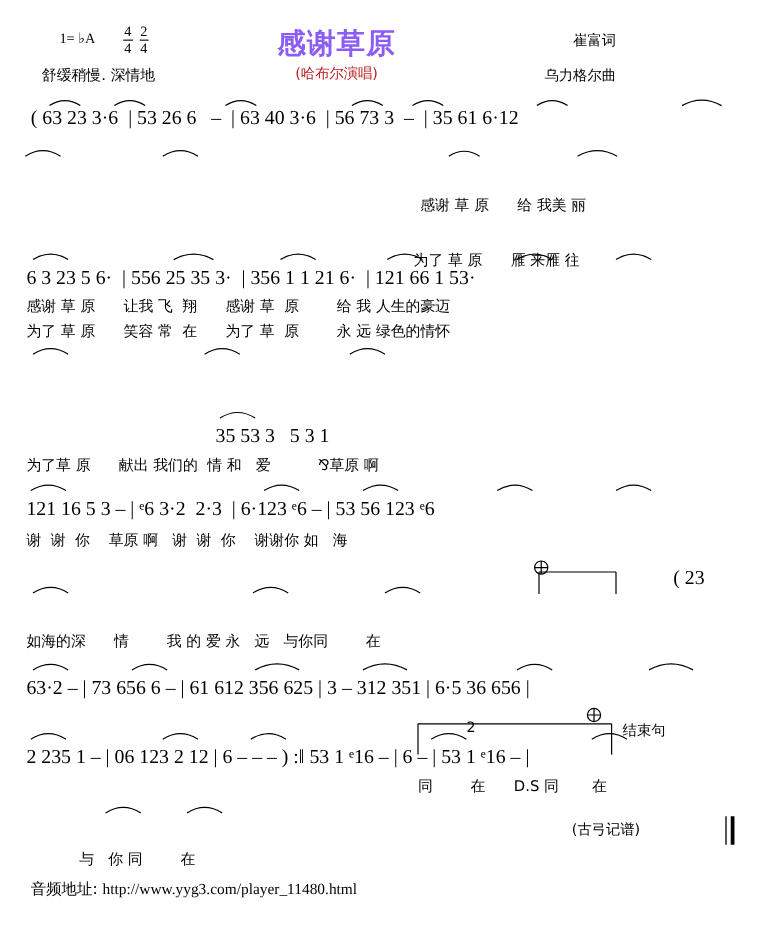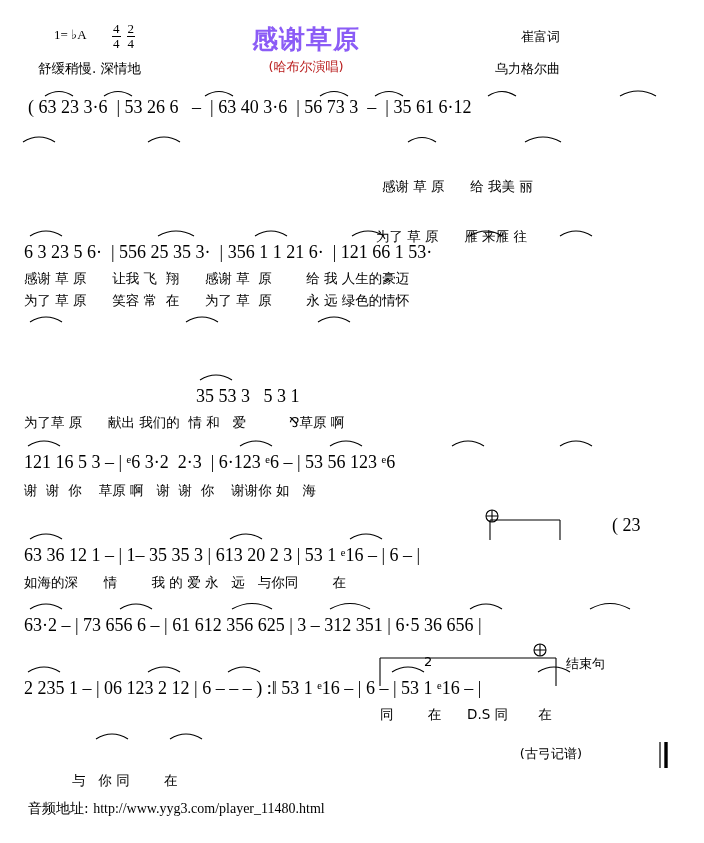--- a/index.html
+++ b/index.html
@@ -131,21 +131,20 @@
   <div class="lrow" style="left:24px; top:270px;">感谢 草 原      让我 飞  翔      感谢 草  原        给 我 人生的豪迈</div>
   <div class="lrow" style="left:24px; top:292px;">为了 草 原      笑容 常  在      为了 草  原        永 远 绿色的情怀</div>
 
   <div class="nrow" style="left:196px; top:386px;">35 53 3   5 3 1</div>
   <div class="lrow" style="left:24px; top:414px;">为了草 原      献出 我们的  情 和   爱          ⅋草原 啊</div>
 
   <div class="nrow" style="left:24px; top:452px;">121 16 5 3 – | ᵉ6 3·2  2·3  | 6·123 ᵉ6 – | 53 56 123 ᵉ6</div>
   <div class="lrow" style="left:24px; top:482px;">谢  谢  你    草原 啊   谢  谢  你    谢谢你 如   海</div>
   <div class="nrow" style="left:612px; top:515px;">( 23</div>
 
-  <div class="nrow" style="left:24px; top:545px;">63 36 12 1 – | 1– 35 35 3 | 613 20 2 3 | 53 1 ᵉ16 – | 6 – |</div>
   <div class="lrow" style="left:24px; top:574px;">如海的深      情        我 的 爱 永   远   与你同        在</div>
 
   <div class="nrow" style="left:24px; top:615px;">63·2 – | 73 656 6 – | 61 612 356 625 | 3 – 312 351 | 6·5 36 656 |</div>
 
   <div class="nrow" style="left:24px; top:678px;">2 235 1 – | 06 123 2 12 | 6 – – – ) :‖ 53 1 ᵉ16 – | 6 – | 53 1 ᵉ16 – |</div>
   <div class="lrow" style="left:380px; top:706px;">同        在      D.S 同       在</div>
   <div class="endmark" style="left:566px; top:655px;">结束句</div>
   <div class="endmark tiny" style="left:424px; top:654px;">2</div>
 
   <div class="lrow" style="left:72px; top:772px;">与   你 同        在</div>

